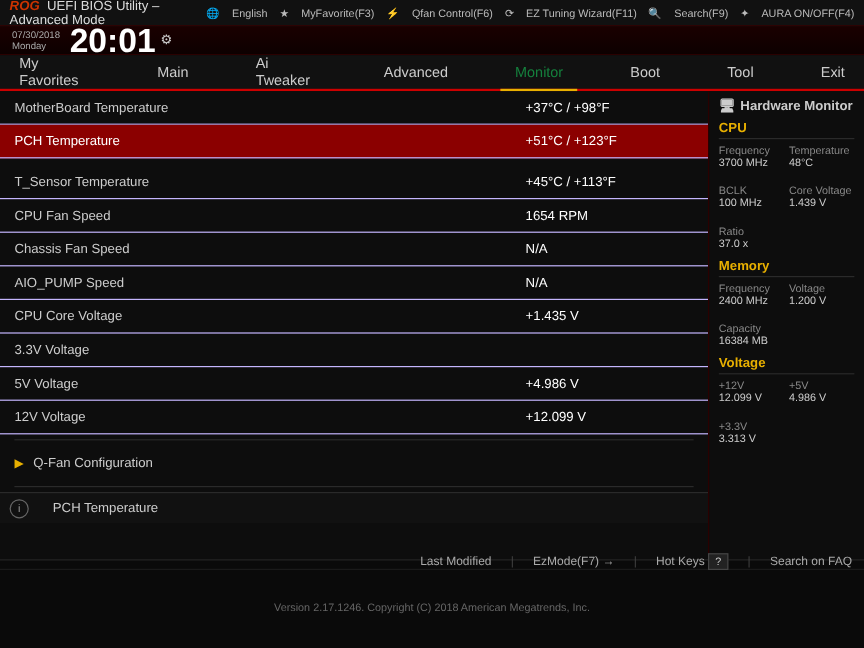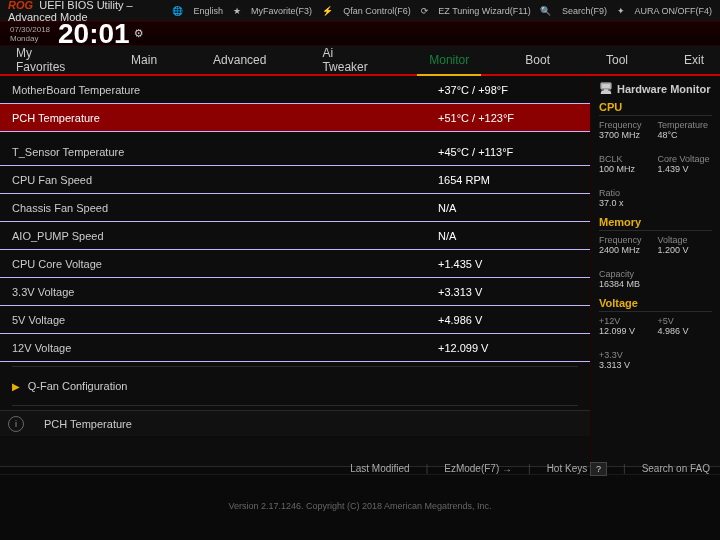--- a/index.html
+++ b/index.html
@@ -277,22 +277,22 @@
     <div style="font-size:8px;color:#aaa;">07/30/2018</div>
     <div style="font-size:8px;color:#aaa;">Monday</div>
   </div>
   <div class="time-display">20:01</div>
   <span style="font-size:11px;color:#ccc;margin-right:16px;">⚙</span>
 </div>
 
 <div class="nav-bar">
   <div class="nav-item">My Favorites</div>
   <div class="nav-item">Main</div>
+  <div class="nav-item">Ai Tweaker</div>
   <div class="nav-item">Advanced</div>
-  <div class="nav-item">Ai Tweaker</div>
   <div class="nav-item active">Monitor</div>
   <div class="nav-item">Boot</div>
   <div class="nav-item">Tool</div>
   <div class="nav-item">Exit</div>
 </div>
 
 <div class="main-layout">
 
   <div class="content-area">
 
@@ -328,21 +328,20 @@
       <span class="row-value">N/A</span>
     </div>
 
     <div class="table-row">
       <span class="row-label">CPU Core Voltage</span>
       <span class="row-value">+1.435 V</span>
     </div>
 
     <div class="table-row">
       <span class="row-label">3.3V Voltage</span>
-      <span class="row-value">+3.313 V</span>
     </div>
 
     <div class="table-row">
       <span class="row-label">5V Voltage</span>
       <span class="row-value">+4.986 V</span>
     </div>
 
     <div class="table-row">
       <span class="row-label">12V Voltage</span>
       <span class="row-value">+12.099 V</span>

